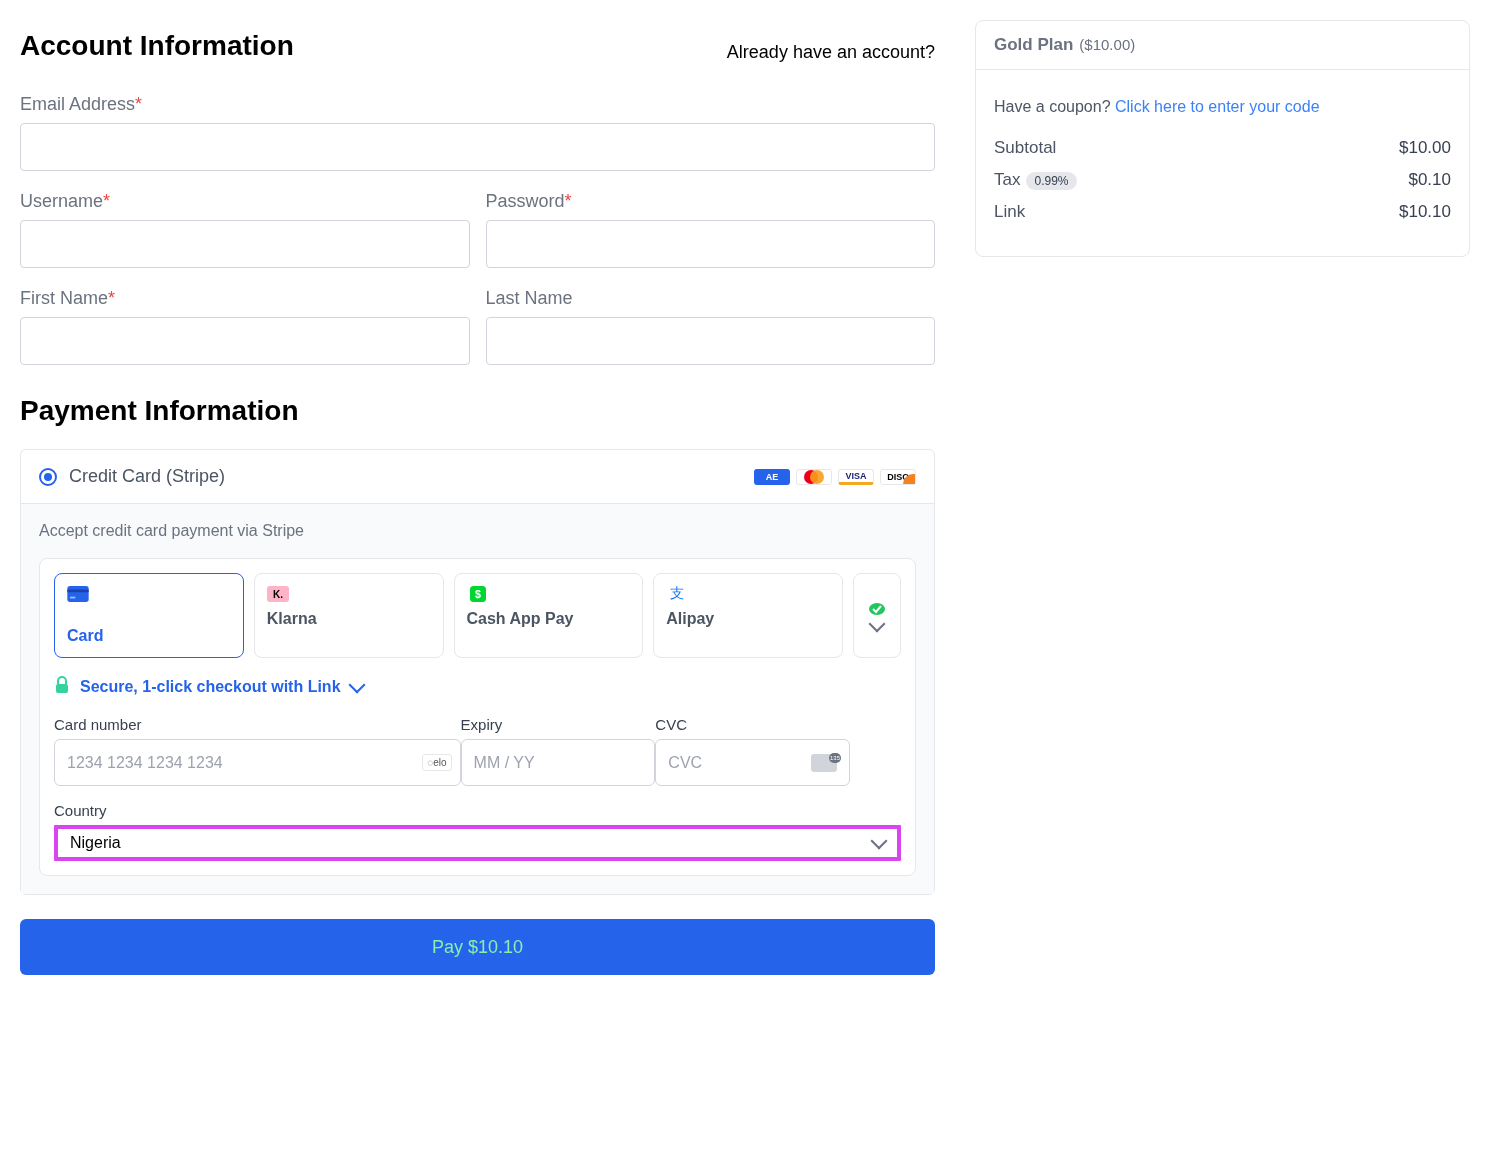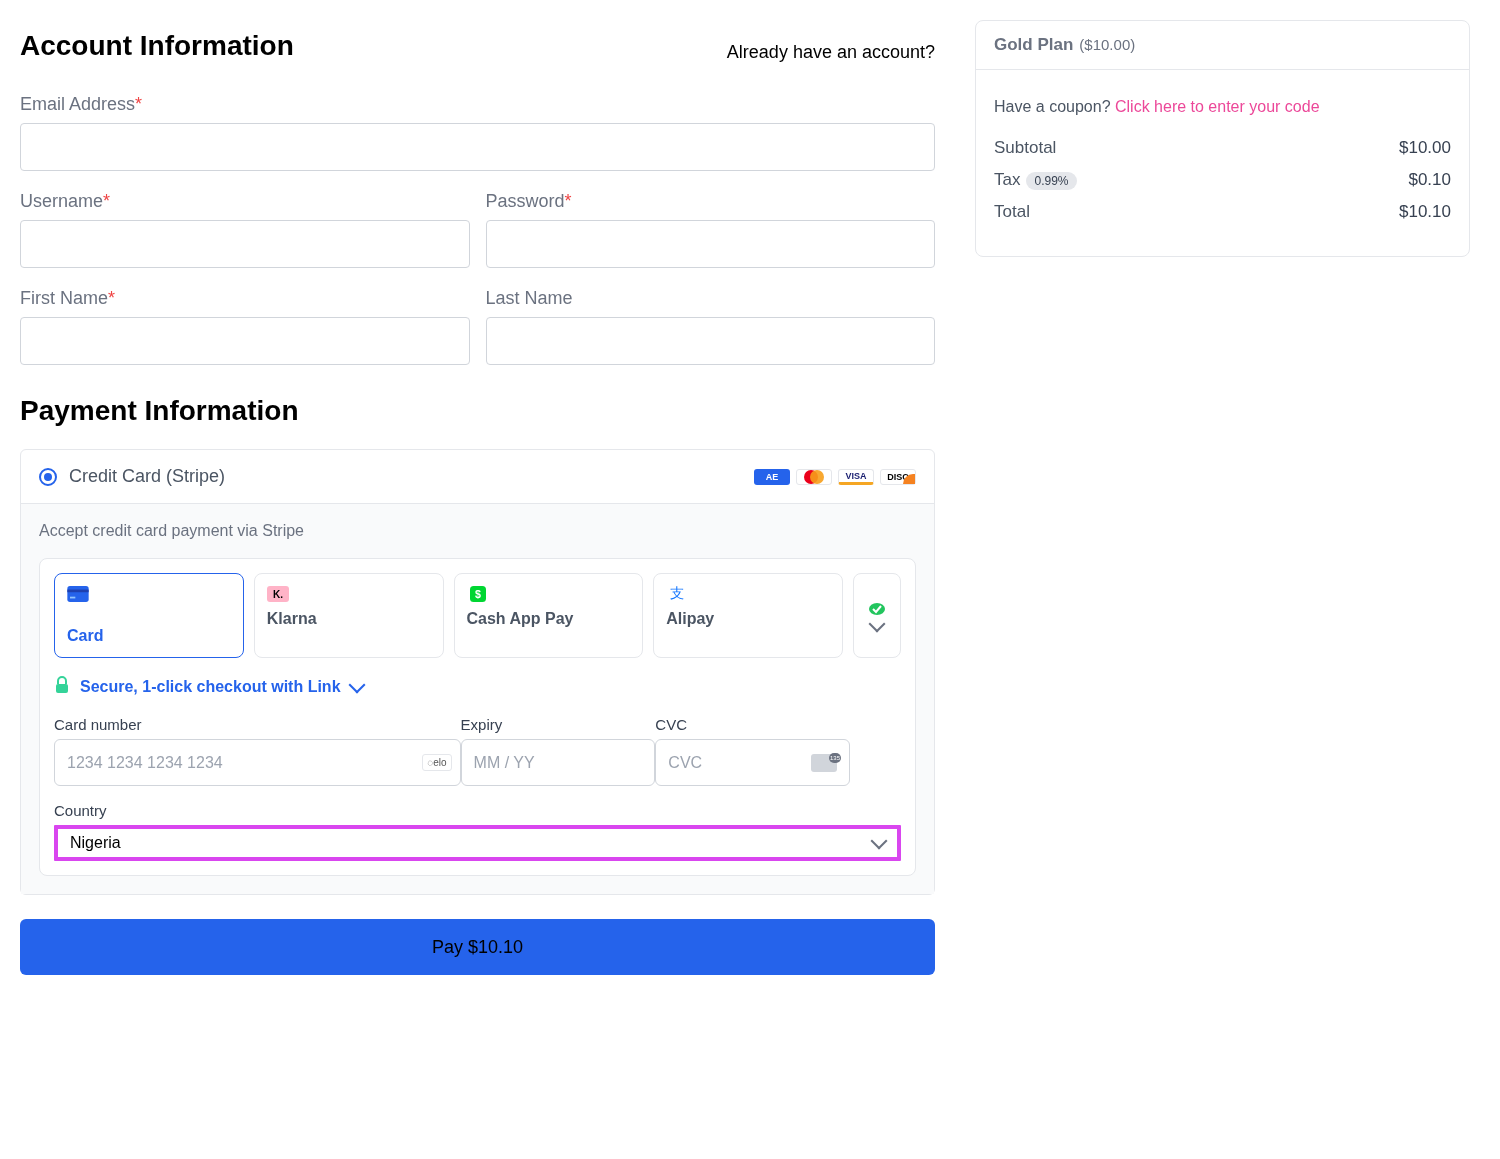--- a/index.html
+++ b/index.html
@@ -54,29 +54,29 @@
 .link-row { display: flex; align-items: center; gap: 10px; color: #2563eb; font-weight: 600; font-size: 16px; margin-bottom: 18px; cursor: pointer; }
 .lockicon { color: #34d399; }
 
 .cc-grid { display: grid; grid-template-columns: 48% 23% 23%; margin-bottom: 16px; }
 .cc-field .lbl, .country .lbl { font-size: 15px; color: #374151; margin-bottom: 6px; display: block; }
 .cc-input { height: 47px; border: 1px solid #d1d5db; border-radius: 6px; padding: 0 12px; display: flex; align-items: center; color: #9ca3af; font-size: 16px; position: relative; }
 .cc-input .badge { position: absolute; right: 8px; display: flex; align-items: center; }
 
 .country-select { height: 36px; border: 4px solid #d946ef; border-radius: 1px; padding: 0 12px; display: flex; align-items: center; justify-content: space-between; font-size: 16px; cursor: pointer; }
 
-.pay-btn { margin-top: 24px; width: 100%; height: 56px; background: #2563eb; color: #000000; border: none; border-radius: 6px; font-size: 18px; font-weight: 500; cursor: pointer; }
+.pay-btn { margin-top: 24px; width: 100%; height: 56px; background: #2563eb; color: #86efac; border: none; border-radius: 6px; font-size: 18px; font-weight: 500; cursor: pointer; }
 
 .summary { border: 1px solid #e5e7eb; border-radius: 8px; }
 .summary-head { padding: 14px 18px; border-bottom: 1px solid #e5e7eb; display: flex; align-items: baseline; gap: 6px; }
 .plan-name { font-weight: 700; color: #6b7280; font-size: 17px; }
 .plan-price-h { color: #6b7280; font-size: 15px; }
 .summary-body { padding: 28px 18px 22px; }
 .coupon { font-size: 16px; color: #4b5563; margin-bottom: 22px; }
-.coupon a { color: #ec4899; text-decoration: none; cursor: pointer; }
+.coupon a { color: #3b82f6; text-decoration: none; cursor: pointer; }
 .srow { display: flex; justify-content: space-between; font-size: 17px; color: #4b5563; margin-bottom: 12px; }
 .srow .right-val { color: #374151; }
 .tax-badge { background: #e5e7eb; border-radius: 10px; padding: 2px 8px; font-size: 12px; color: #374151; margin-left: 6px; }
 
 .caret { display: inline-block; width: 12px; height: 12px; border-right: 2px solid #6b7280; border-bottom: 2px solid #6b7280; transform: rotate(45deg); margin-top: -4px; }
 .caret.blue { border-color: #2563eb; }
 </style>
 </head>
 <body>
 
@@ -238,19 +238,19 @@
         </div>
         <div class="srow">
           <span>Subtotal</span>
           <span class="right-val">$10.00</span>
         </div>
         <div class="srow">
           <span><span>Tax</span><span class="tax-badge">0.99%</span></span>
           <span class="right-val">$0.10</span>
         </div>
         <div class="srow">
-          <span>Total</span>
+          <span>Link</span>
           <span class="right-val">$10.10</span>
         </div>
       </div>
     </div>
   </div>
 </div>
 
 </body></html>

